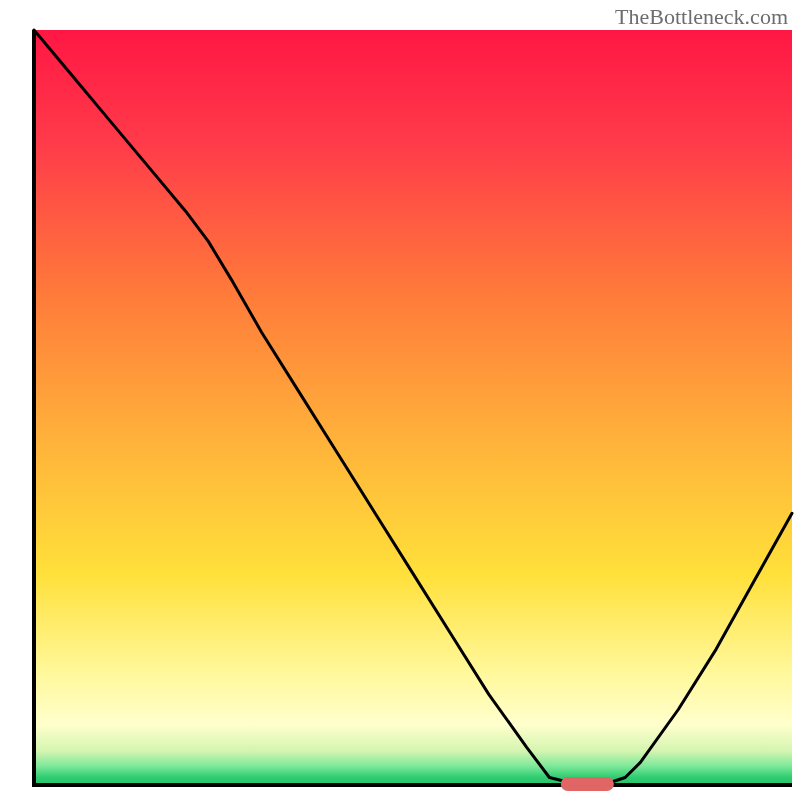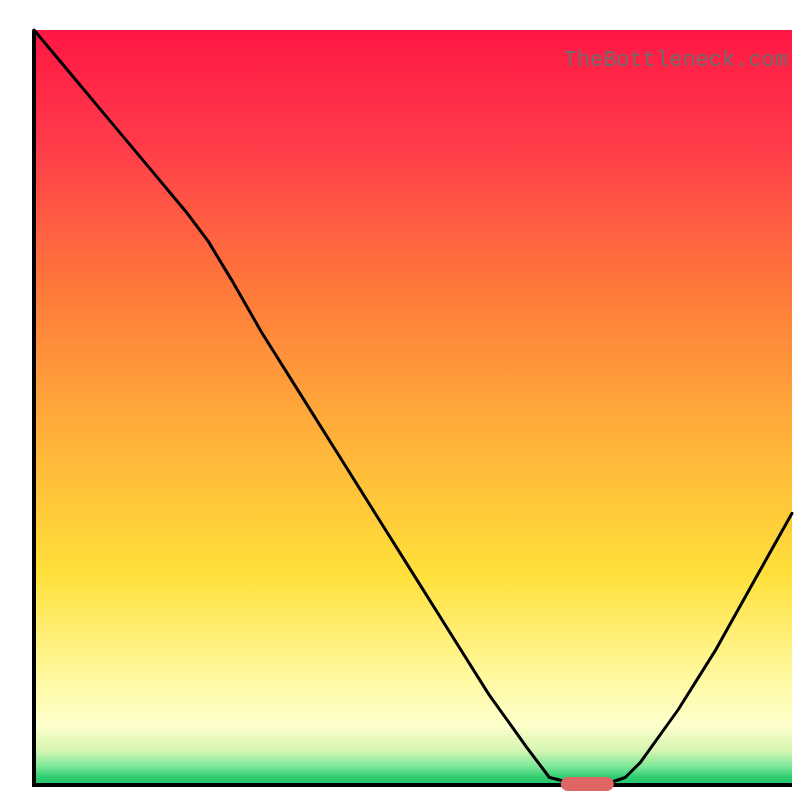--- a/index.html
+++ b/index.html
@@ -12,23 +12,22 @@
     position: relative;
     width: 800px;
     height: 800px;
   }
   .watermark {
     position: absolute;
     top: 4px;
     right: 12px;
     font-size: 22px;
     color: #6d6d6d;
-    font-family: Liberation Mono, monospace;
+    font-family: Liberation Serif, serif;
     z-index: 10;
-    margin-top: 44px;
   }
   svg {
     display: block;
   }
 </style>
 </head>
 <body>
 
 <div class="chart-container">
   <div class="watermark">TheBottleneck.com</div>

